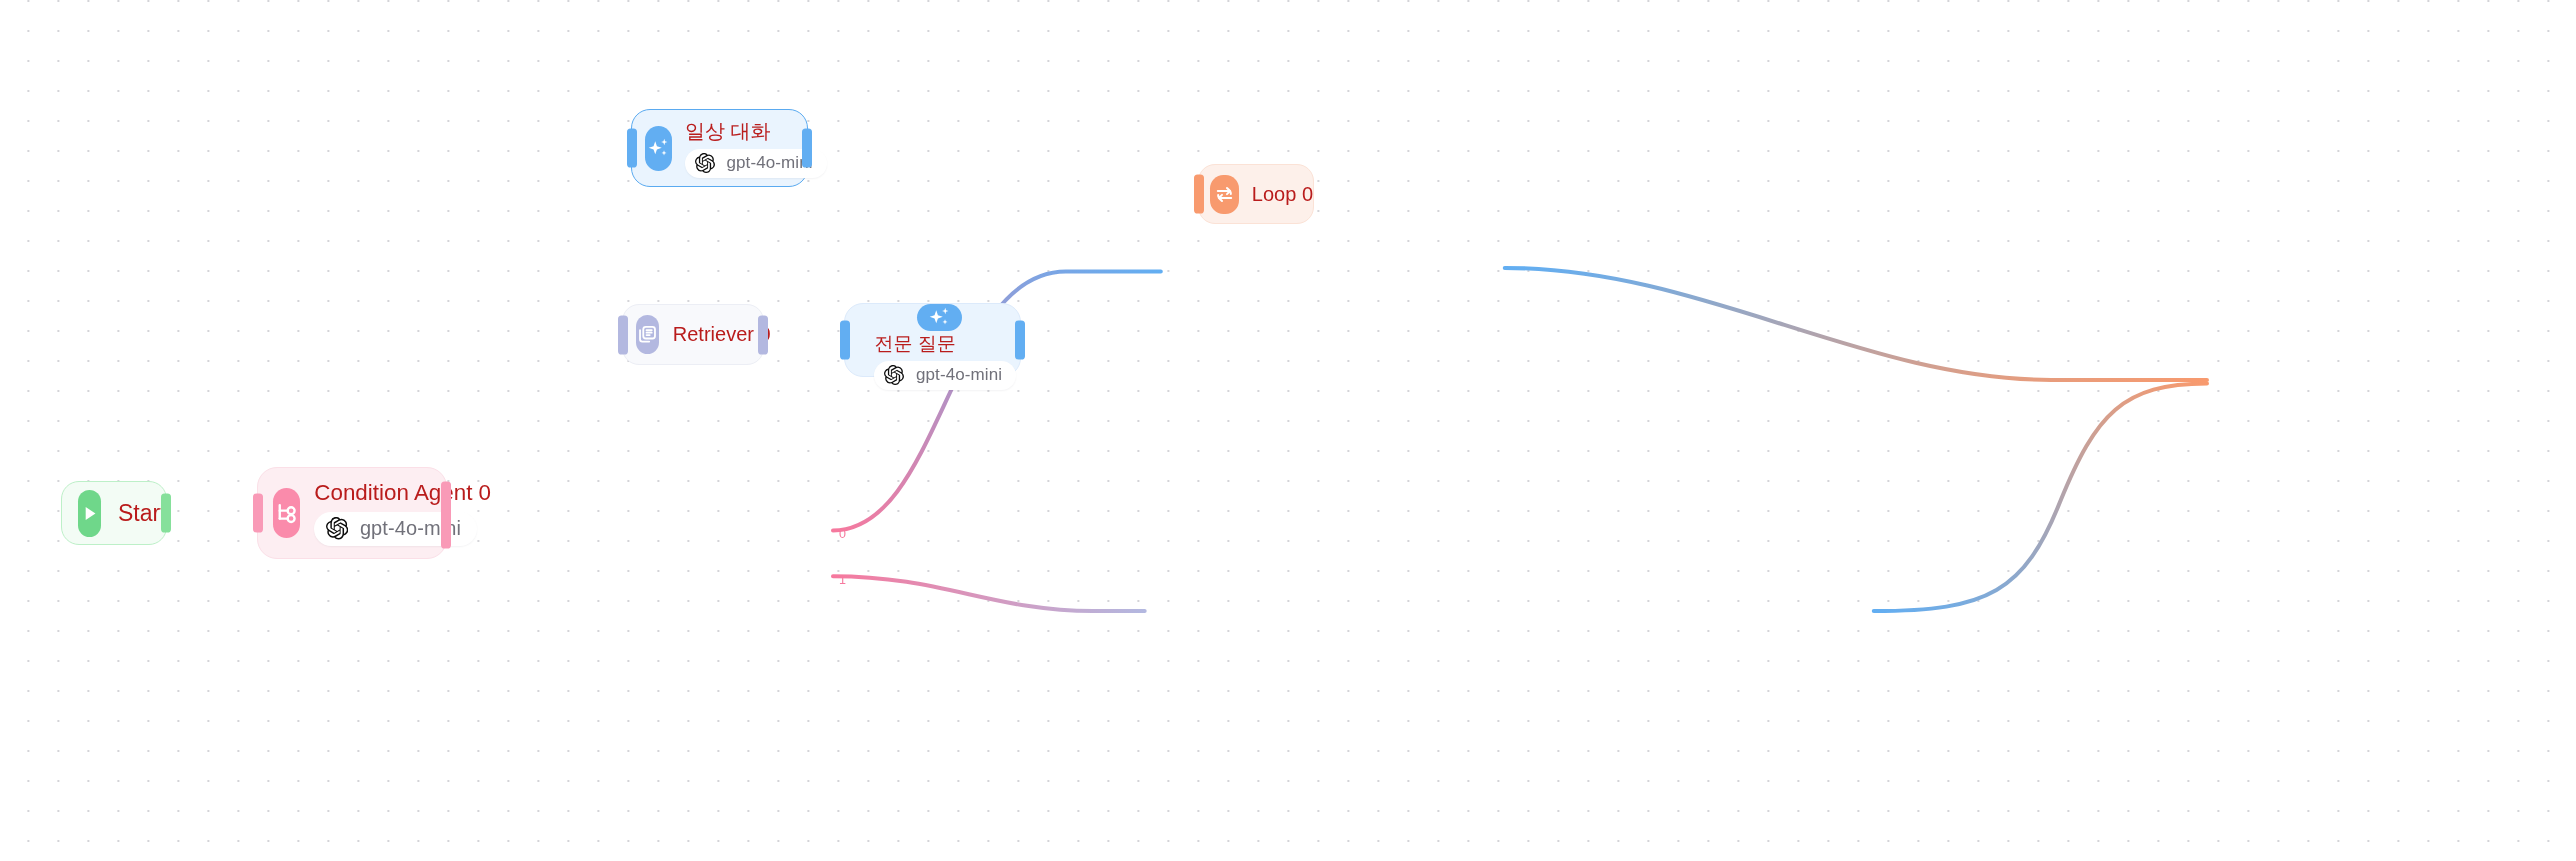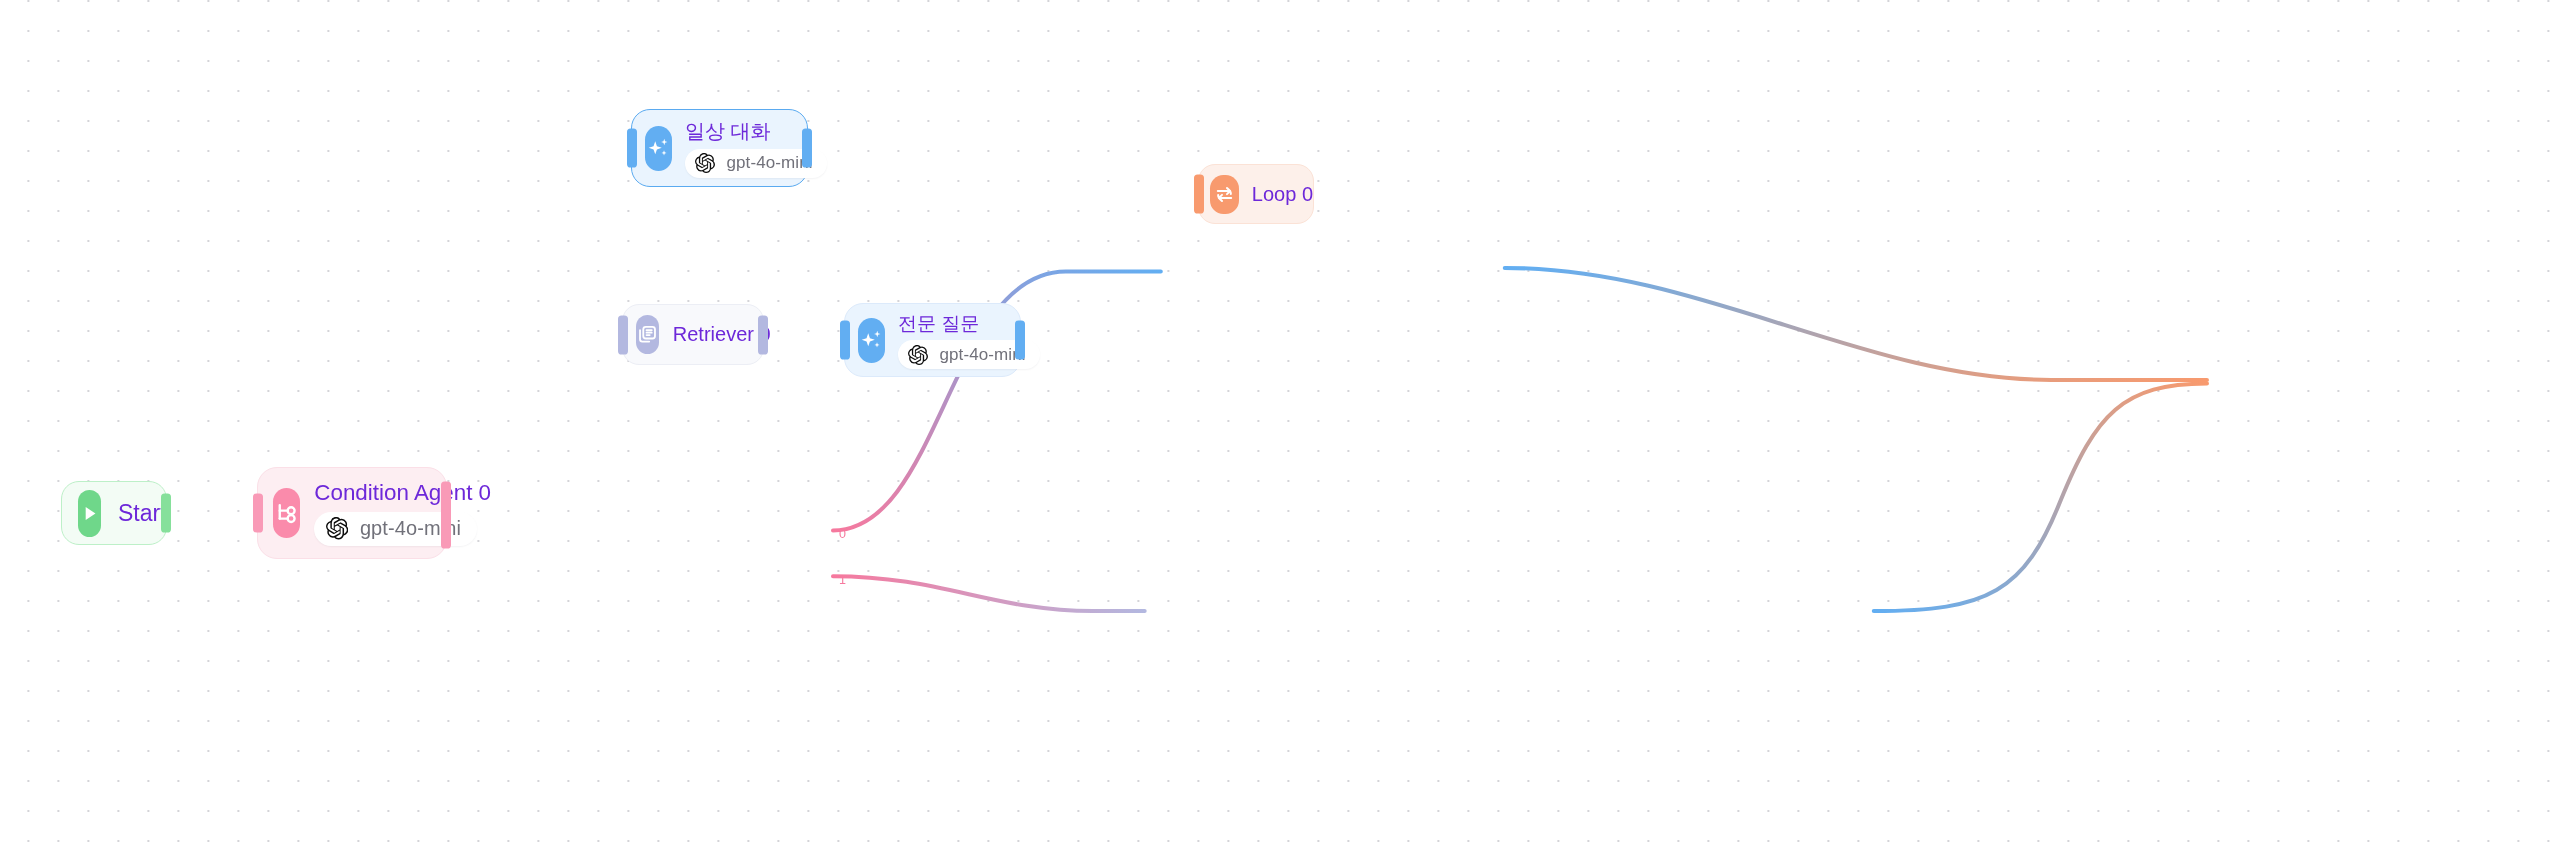--- a/index.html
+++ b/index.html
@@ -40,21 +40,21 @@
     background: #ffffff;
   }
 
   .node-body {
     display: flex;
     flex-direction: column;
     justify-content: center;
   }
 
   .node-title {
-    color: #6d28d9;
+    color: #b91c1c;
     white-space: nowrap;
   }
 
   
   .model-pill {
     display: inline-flex;
     align-items: center;
     gap: 11.6px;
     background: #ffffff;
     border-radius: 895px;
@@ -157,20 +157,21 @@
   #node-retriever .node-title { font-size: 20px; margin-left: 14.3px; }
 
   
   #node-expert {
     left: 844px; top: 303px;
     width: 177px; height: 74px;
     background: #eaf4fe;
     border: 1.8px solid #dceafb;
     border-radius: 19px;
     padding: 0 0 0 13.4px;
+    flex-direction: column;
   }
   #node-expert .ai-sq {
     width: 45px; height: 45px;
     border-radius: 15px;
     background: #62aef2;
     display: flex; align-items: center; justify-content: center;
   }
   #node-expert .node-body { margin-left: 12.5px; gap: 3.6px; }
   #node-expert .node-title { font-size: 19px; }
   #node-expert .model-pill { padding: 4.5px 14.3px 4.5px 10px; }

